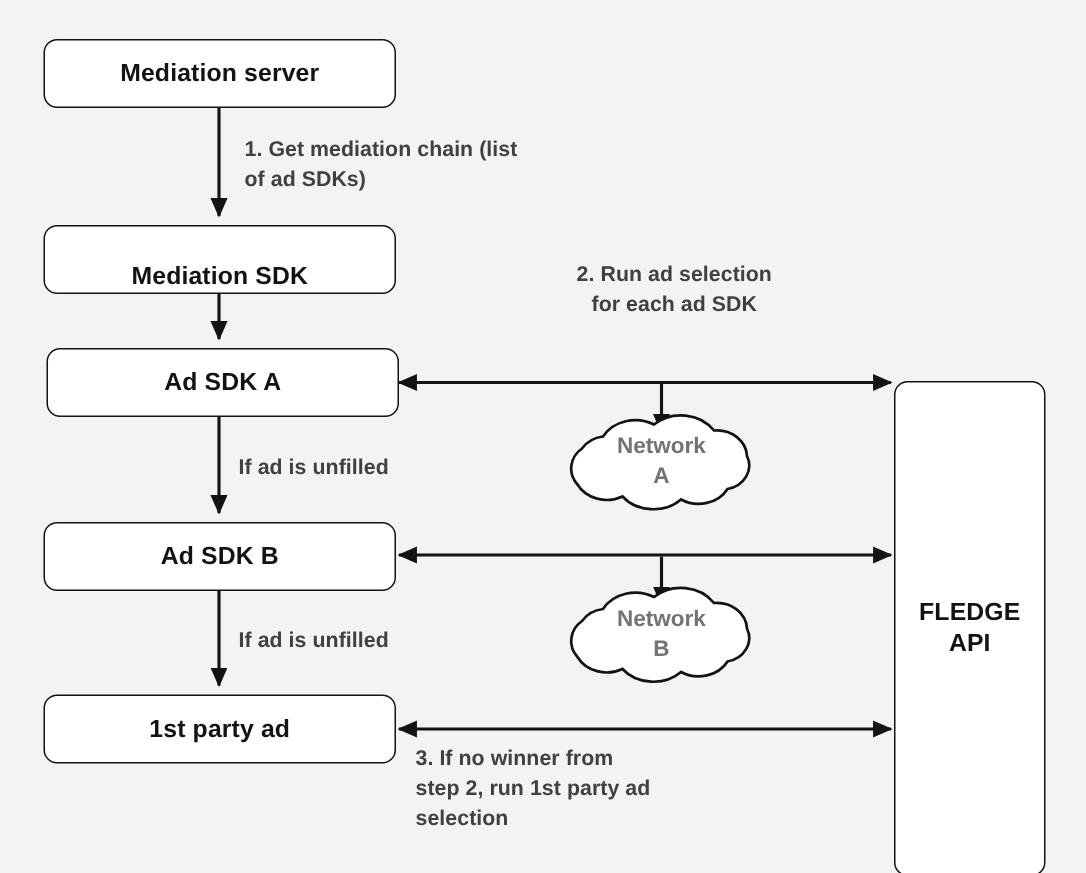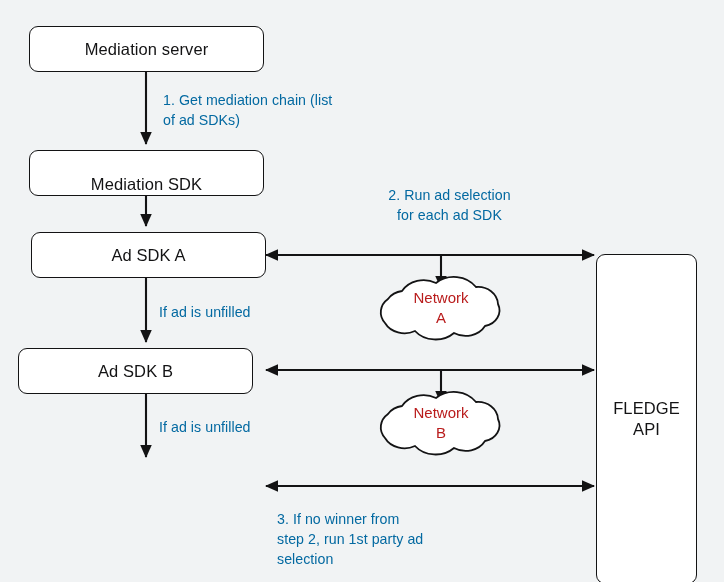--- a/index.html
+++ b/index.html
@@ -10,20 +10,21 @@
     width: 724px;
     height: 582px;
     background: #f1f3f4;
     font-family: "Liberation Sans", sans-serif;
     overflow: hidden;
   }
   #diagram-root {
     position: relative;
     width: 724px;
     height: 582px;
+    font-weight: bold;
   }
   svg.layer {
     position: absolute;
     left: 0;
     top: 0;
     width: 724px;
     height: 582px;
   }
   .node-box {
     position: absolute;
@@ -35,32 +36,32 @@
     align-items: center;
     justify-content: center;
     text-align: center;
     color: #131314;
     font-size: 16.5px;
     line-height: 1.25;
     letter-spacing: 0.1px;
   }
   .edge-label {
     position: absolute;
-    color: #0369a1;
+    color: #404040;
     font-size: 14.2px;
     line-height: 1.42;
     letter-spacing: 0.05px;
     white-space: pre-line;
   }
   .edge-label.center { text-align: center; }
   .edge-label.left { text-align: left; }
   .cloud-label {
     position: absolute;
     text-align: center;
-    color: #b91c1c;
+    color: #737373;
     font-size: 15px;
     line-height: 1.3;
     white-space: pre-line;
     pointer-events: none;
   }
 </style>
 </head>
 <body>
 
 <div id="diagram-root">
@@ -124,42 +125,45 @@
   </div>
 
   <div class="node-box" style="left:29px; top:150px; width:235px; height:46px;align-items:flex-end;">
     <span>Mediation SDK</span>
   </div>
 
   <div class="node-box" style="left:31px; top:232px; width:235px; height:46px;">
     <span>Ad SDK A</span>
   </div>
 
-  <div class="node-box" style="left:18px; top:348px; width:235px; height:46px;">
+  <div class="node-box" style="left:29px; top:348px; width:235px; height:46px;">
     <span>Ad SDK B</span>
   </div>
 
+  <div class="node-box" style="left:29px; top:463px; width:235px; height:46px;">
+    <span>1st party ad</span>
+  </div>
 
   <div class="node-box" style="left:596px; top:210px; width:101px; height:330px; white-space:pre-line;margin-top:44px;">
     <span>FLEDGE
 API</span>
   </div>
 
   <div class="cloud-label" style="left:381px; top:288px; width:120px;">Network
 A</div>
   <div class="cloud-label" style="left:381px; top:403px; width:120px;">Network
 B</div>
 
   <div class="edge-label left" style="left:163px; top:90px; width:215px;">1. Get mediation chain (list
 of ad SDKs)</div>
 
-  <div class="edge-label center" style="left:352px; top:173px; width:195px;margin-top:12px;">2. Run ad selection
+  <div class="edge-label center" style="left:352px; top:173px; width:195px;">2. Run ad selection
 for each ad SDK</div>
 
   <div class="edge-label left" style="left:159px; top:302px; width:160px;">If ad is unfilled</div>
 
   <div class="edge-label left" style="left:159px; top:417px; width:160px;">If ad is unfilled</div>
 
-  <div class="edge-label left" style="left:277px; top:496px; width:215px;margin-top:13px;">3. If no winner from
+  <div class="edge-label left" style="left:277px; top:496px; width:215px;">3. If no winner from
 step 2, run 1st party ad
 selection</div>
 
 </div>
 
 </body></html>

